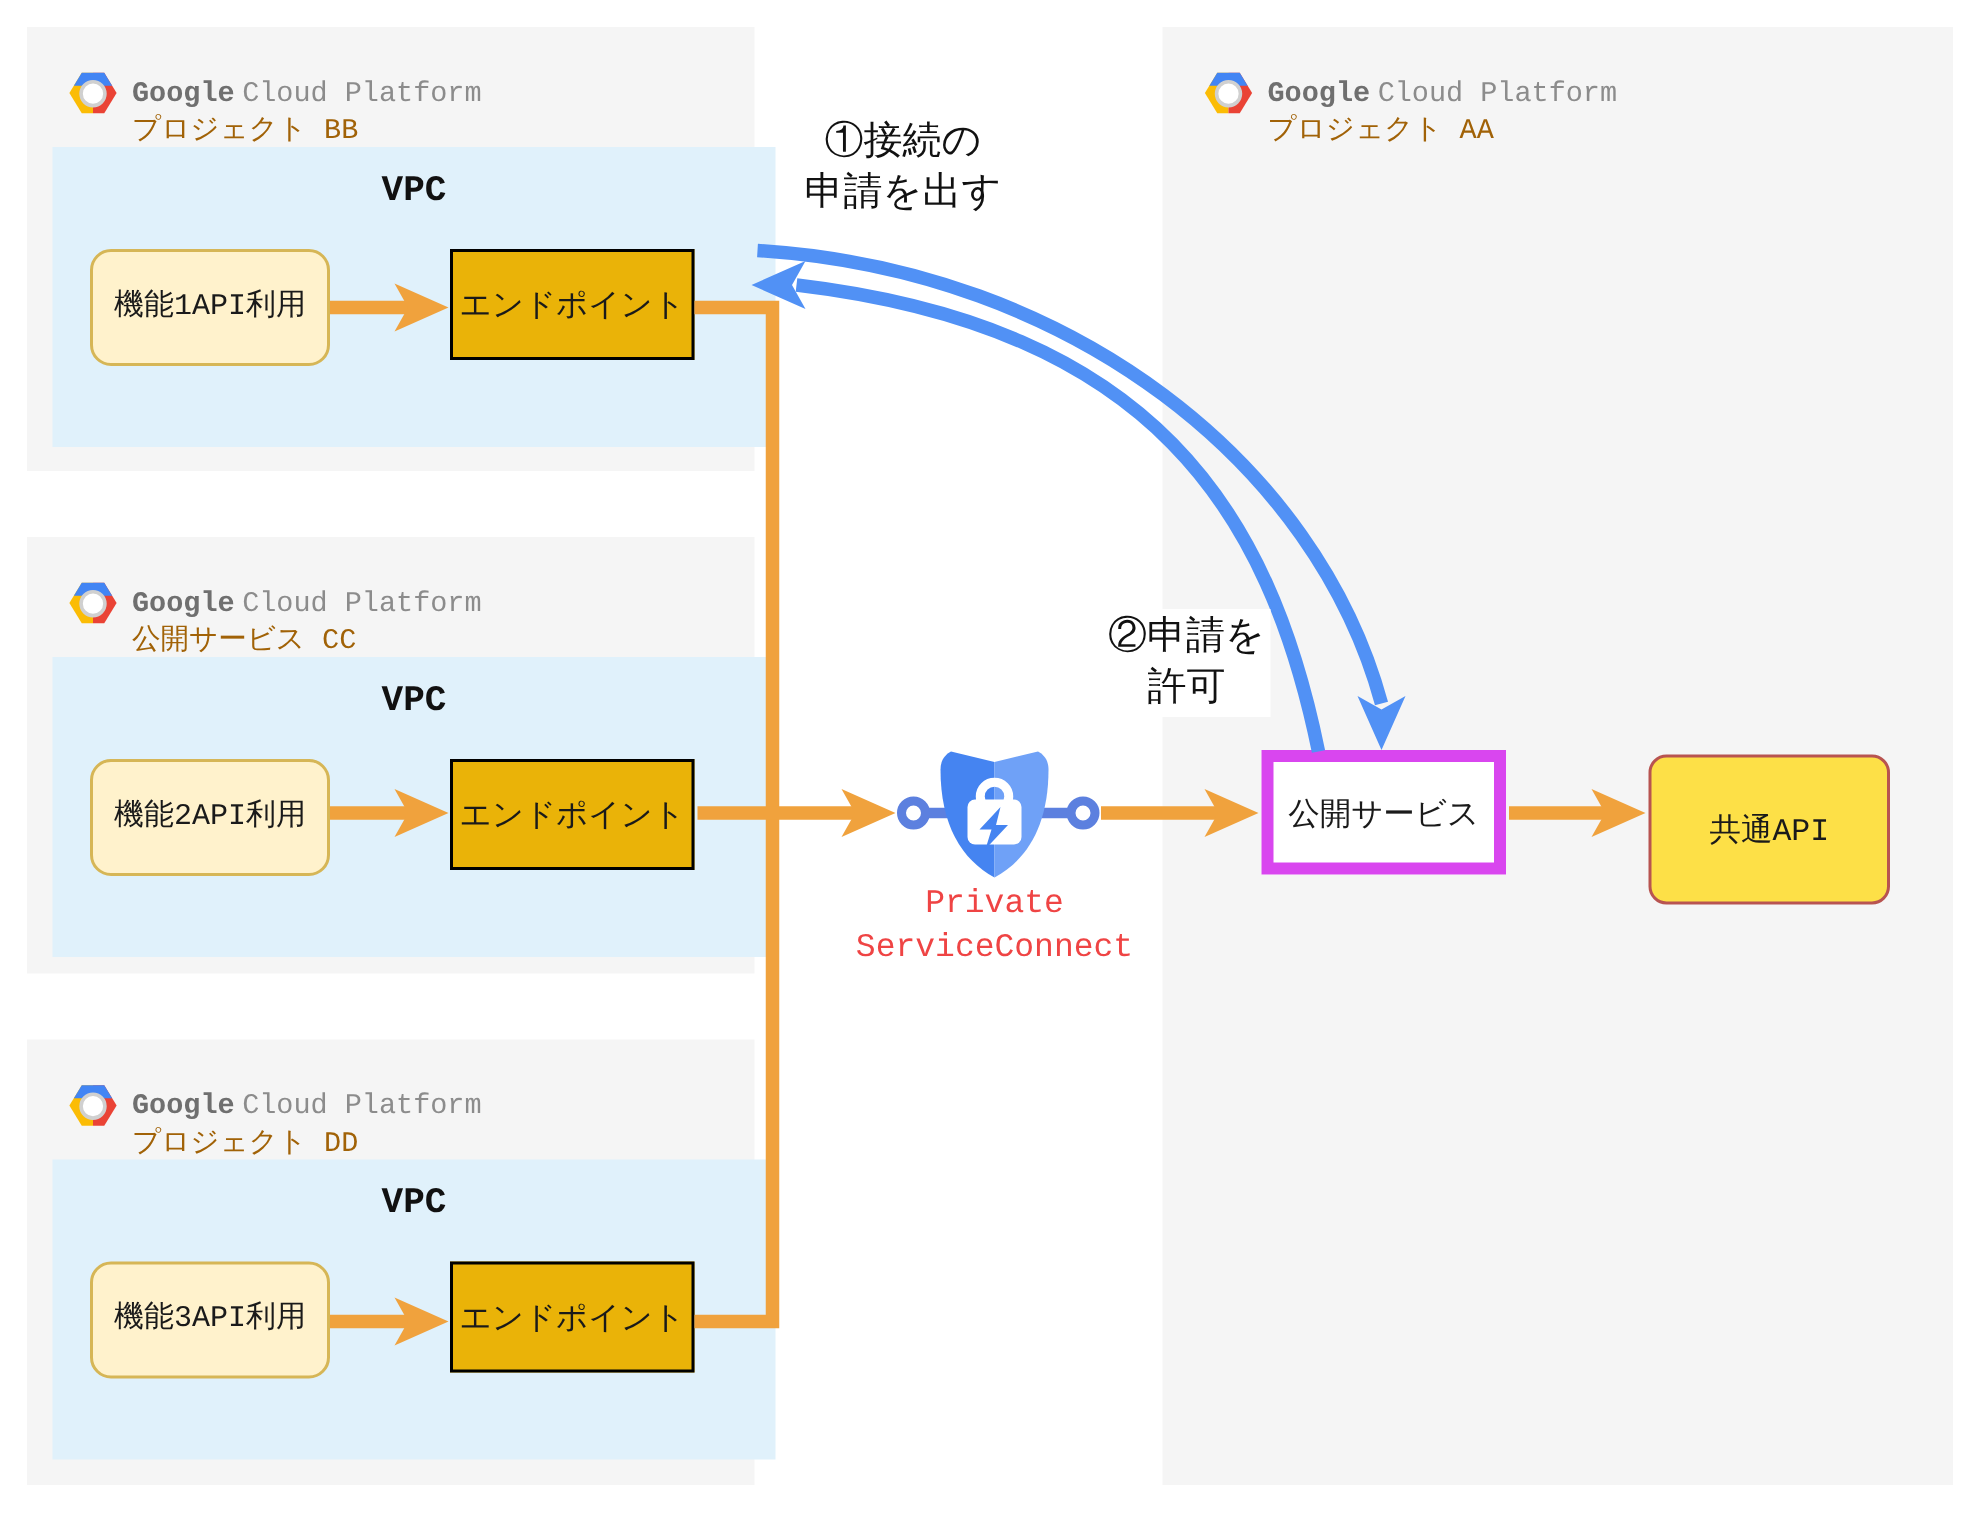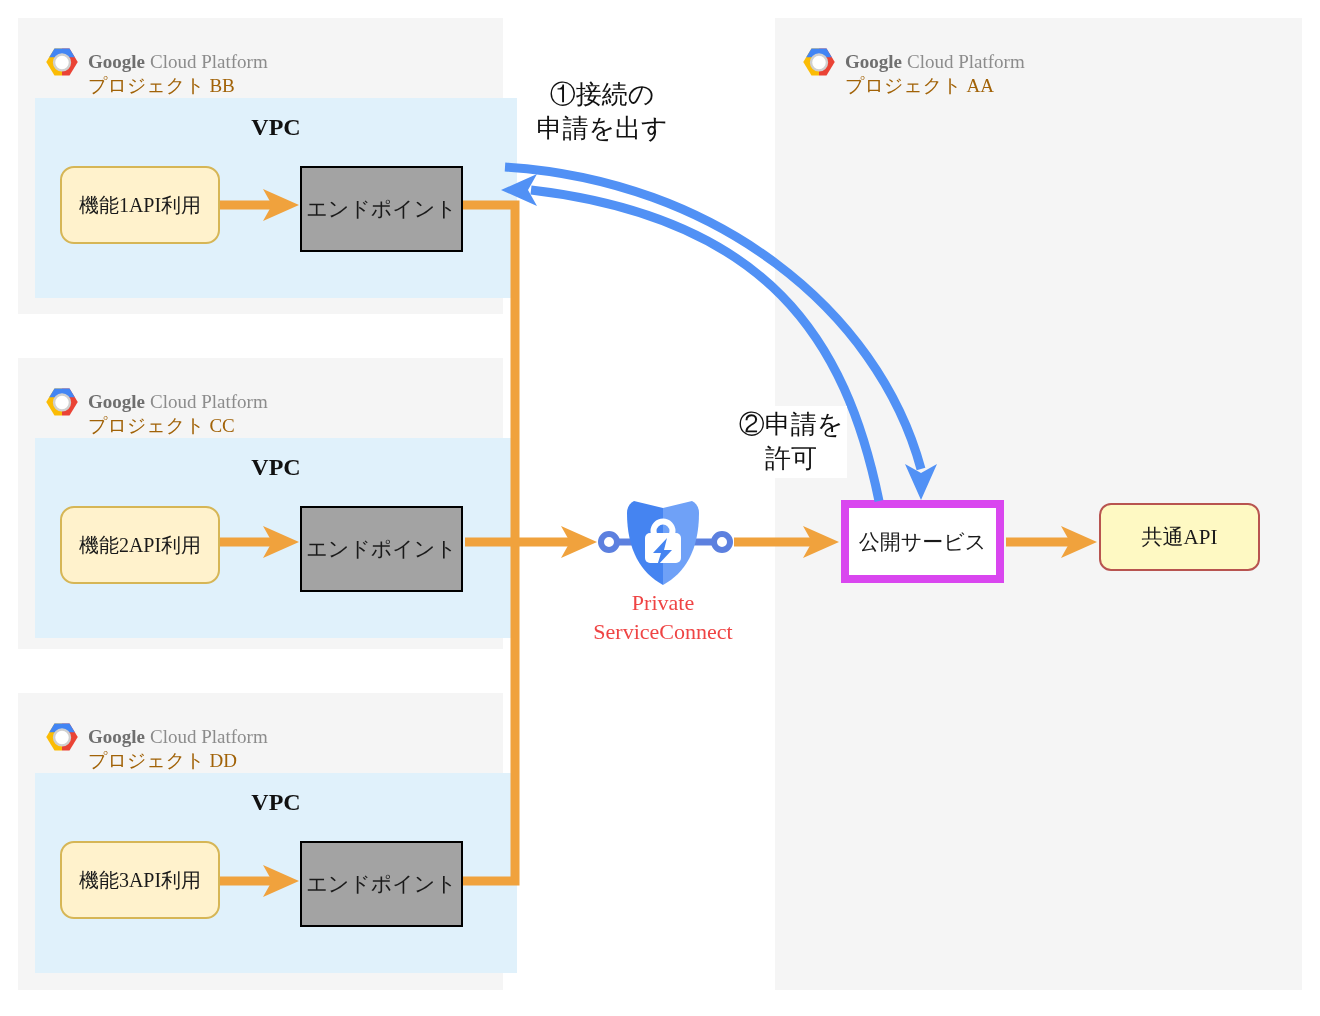--- a/index.html
+++ b/index.html
@@ -1,41 +1,41 @@
 <!DOCTYPE html>
 <html><head>
 <meta charset="utf-8">
 <style>
   html,body{margin:0;padding:0;background:#ffffff;}
   .canvas{
     position:relative;width:1320px;height:1016px;background:#ffffff;overflow:hidden;
-    font-family:Liberation Serif, serif;color:#1a1a1a;border-radius:22px;
+    font-family:Liberation Mono, monospace;color:#1a1a1a;border-radius:22px;
   }
   .project{position:absolute;background:#F5F5F5;z-index:1;}
   .gcp-header{position:absolute;left:26px;top:10px;height:60px;}
   .gcp-logo{position:absolute;left:0;top:16px;}
   .brand{position:absolute;left:44px;top:23px;font-size:19px;color:#8c8c8c;white-space:nowrap;}
   .brand .b{font-weight:bold;color:#6f6f6f;}
   .brand .r{margin-left:5px;}
   .subtitle{position:absolute;left:44px;top:45px;font-size:19px;color:#a16207;white-space:nowrap;}
   .vpc{position:absolute;left:17px;top:80px;width:450px;height:200px;background:#E0F1FB;padding-left:32px;}
   .vpc-label{position:absolute;left:0;top:16px;width:100%;text-align:center;
              font-size:24px;font-weight:bold;color:#111;}
   .fn-box{position:absolute;left:25px;top:68px;width:160px;height:78px;box-sizing:border-box;
           background:#FFF2CC;border:2px solid #D6B656;border-radius:14px;
           display:flex;flex-direction:row;align-items:center;justify-content:center;
           font-size:20px;line-height:28px;text-align:center;}
-  .ep-box{position:absolute;left:265px;top:68px;width:163px;height:86px;box-sizing:border-box;
-          background:#a3a3a3;border:2px solid #000;
+  .ep-box{position:absolute;left:265px;top:68px;width:163px;height:74px;box-sizing:border-box;
+          background:#eab308;border:2px solid #000;
           display:flex;align-items:center;justify-content:center;font-size:21px;}
   .node-service{position:absolute;left:66px;top:482px;width:163px;height:83px;box-sizing:border-box;
           background:#ffffff;border:8px solid #d946ef;
           display:flex;align-items:center;justify-content:center;font-size:21px;}
-  .node-api{position:absolute;left:324px;top:485px;width:161px;height:68px;box-sizing:border-box;
-          background:#fef9c3;border:2px solid #B85450;border-radius:12px;
+  .node-api{position:absolute;left:324px;top:485px;width:161px;height:100px;box-sizing:border-box;
+          background:#fde047;border:2px solid #B85450;border-radius:12px;
           display:flex;align-items:center;justify-content:center;font-size:21px;}
   .overlay{position:absolute;left:0;top:0;z-index:2;pointer-events:none;}
   .step-label{position:absolute;z-index:3;font-size:26px;line-height:34px;color:#111;
               text-align:center;white-space:nowrap;}
   #step1-label{left:492px;top:78px;width:220px;text-align:center;}
   #step2-label{left:735px;top:406px;width:112px;background:#ffffff;padding:2px 0;}
   .psc-label{position:absolute;left:543px;top:588px;width:240px;z-index:3;
              font-size:22px;line-height:29px;text-align:center;color:#ef4444;}
 </style>
 </head>
@@ -68,21 +68,21 @@
 
   <div class="project" style="left:18px;top:358px;width:485px;height:291px">
     <div class="gcp-header">
       <svg class="gcp-logo" width="36" height="36" viewBox="0 0 24 24">
         <path fill="#FBBC05" d="M7,3 L12,3 L12,21 L7,21 L1.5,12 Z"></path>
         <path fill="#EA4335" d="M12,3 L17,3 L22.5,12 L17,21 L12,21 Z"></path>
         <path fill="#4285F4" d="M7,3 L17,3 L20.5,8.8 L3.5,8.8 Z"></path>
         <circle cx="12" cy="12.3" r="5.3" fill="#ffffff" stroke="#D0D0D0" stroke-width="1.6"></circle>
       </svg>
       <div class="brand"><span class="b">Google</span><span class="r">Cloud Platform</span></div>
-      <div class="subtitle">プロジェクト CC</div>
+      <div class="subtitle">公開サービス CC</div>
     </div>
     <div class="vpc">
       <div class="vpc-label">VPC</div>
       <div class="fn-box">
         <span>機能2</span>
         <span>API利用</span>
       </div>
       <div class="ep-box">
         <span>エンドポイント</span>
       </div>

